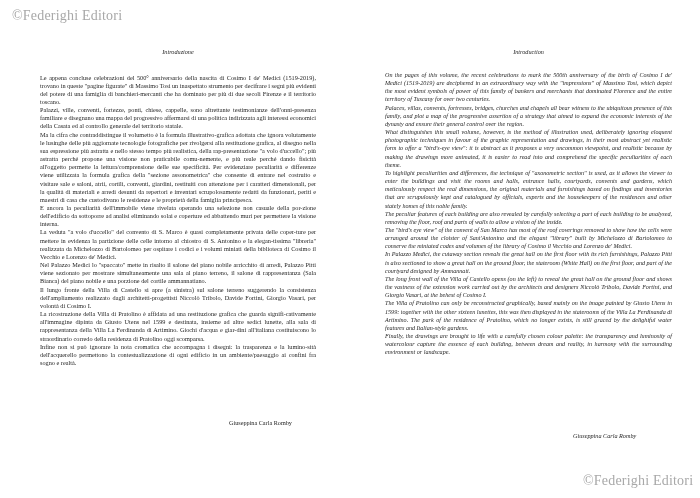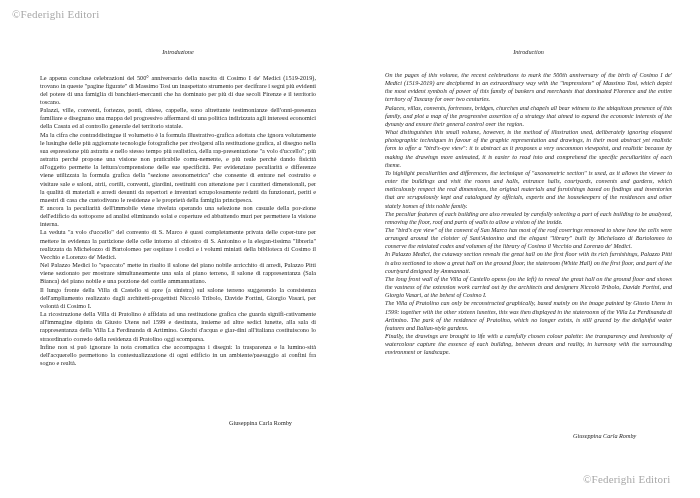--- a/index.html
+++ b/index.html
@@ -1,17 +1,17 @@
 <!DOCTYPE html>
 <html><head>
 <meta charset="utf-8">
 <style>
   html, body { margin:0; padding:0; background:#ffffff; }
   body { width:700px; height:498px; position:relative; overflow:hidden; font-family:"Liberation Serif","DejaVu Serif",serif; color:#1e1e1e; }
-  .watermark { position:absolute; font-size:11px; color:#a8a8a8; letter-spacing:0.2px; }
+  .watermark { position:absolute; font-size:14px; color:#a8a8a8; letter-spacing:0.2px; }
   .wm-top { left:12px; top:8px; }
   .wm-bottom { left:583px; top:473px; }
   .page { position:absolute; top:0; }
   .page-left { left:40px; width:276px; }
   .page-right { left:385px; width:287px; }
   .title { position:absolute; top:48px; width:100%; text-align:center; font-style:italic; font-size:6.2px; }
   .body { position:absolute; top:73.5px; left:0; width:100%; font-size:6.25px; line-height:8.15px; text-align:justify; }
   .body p { margin:0; }
   .page-right .body { font-style:italic; font-size:6.1px; line-height:8.15px; top:71px; }
   .signature { position:absolute; font-size:6.2px; }

